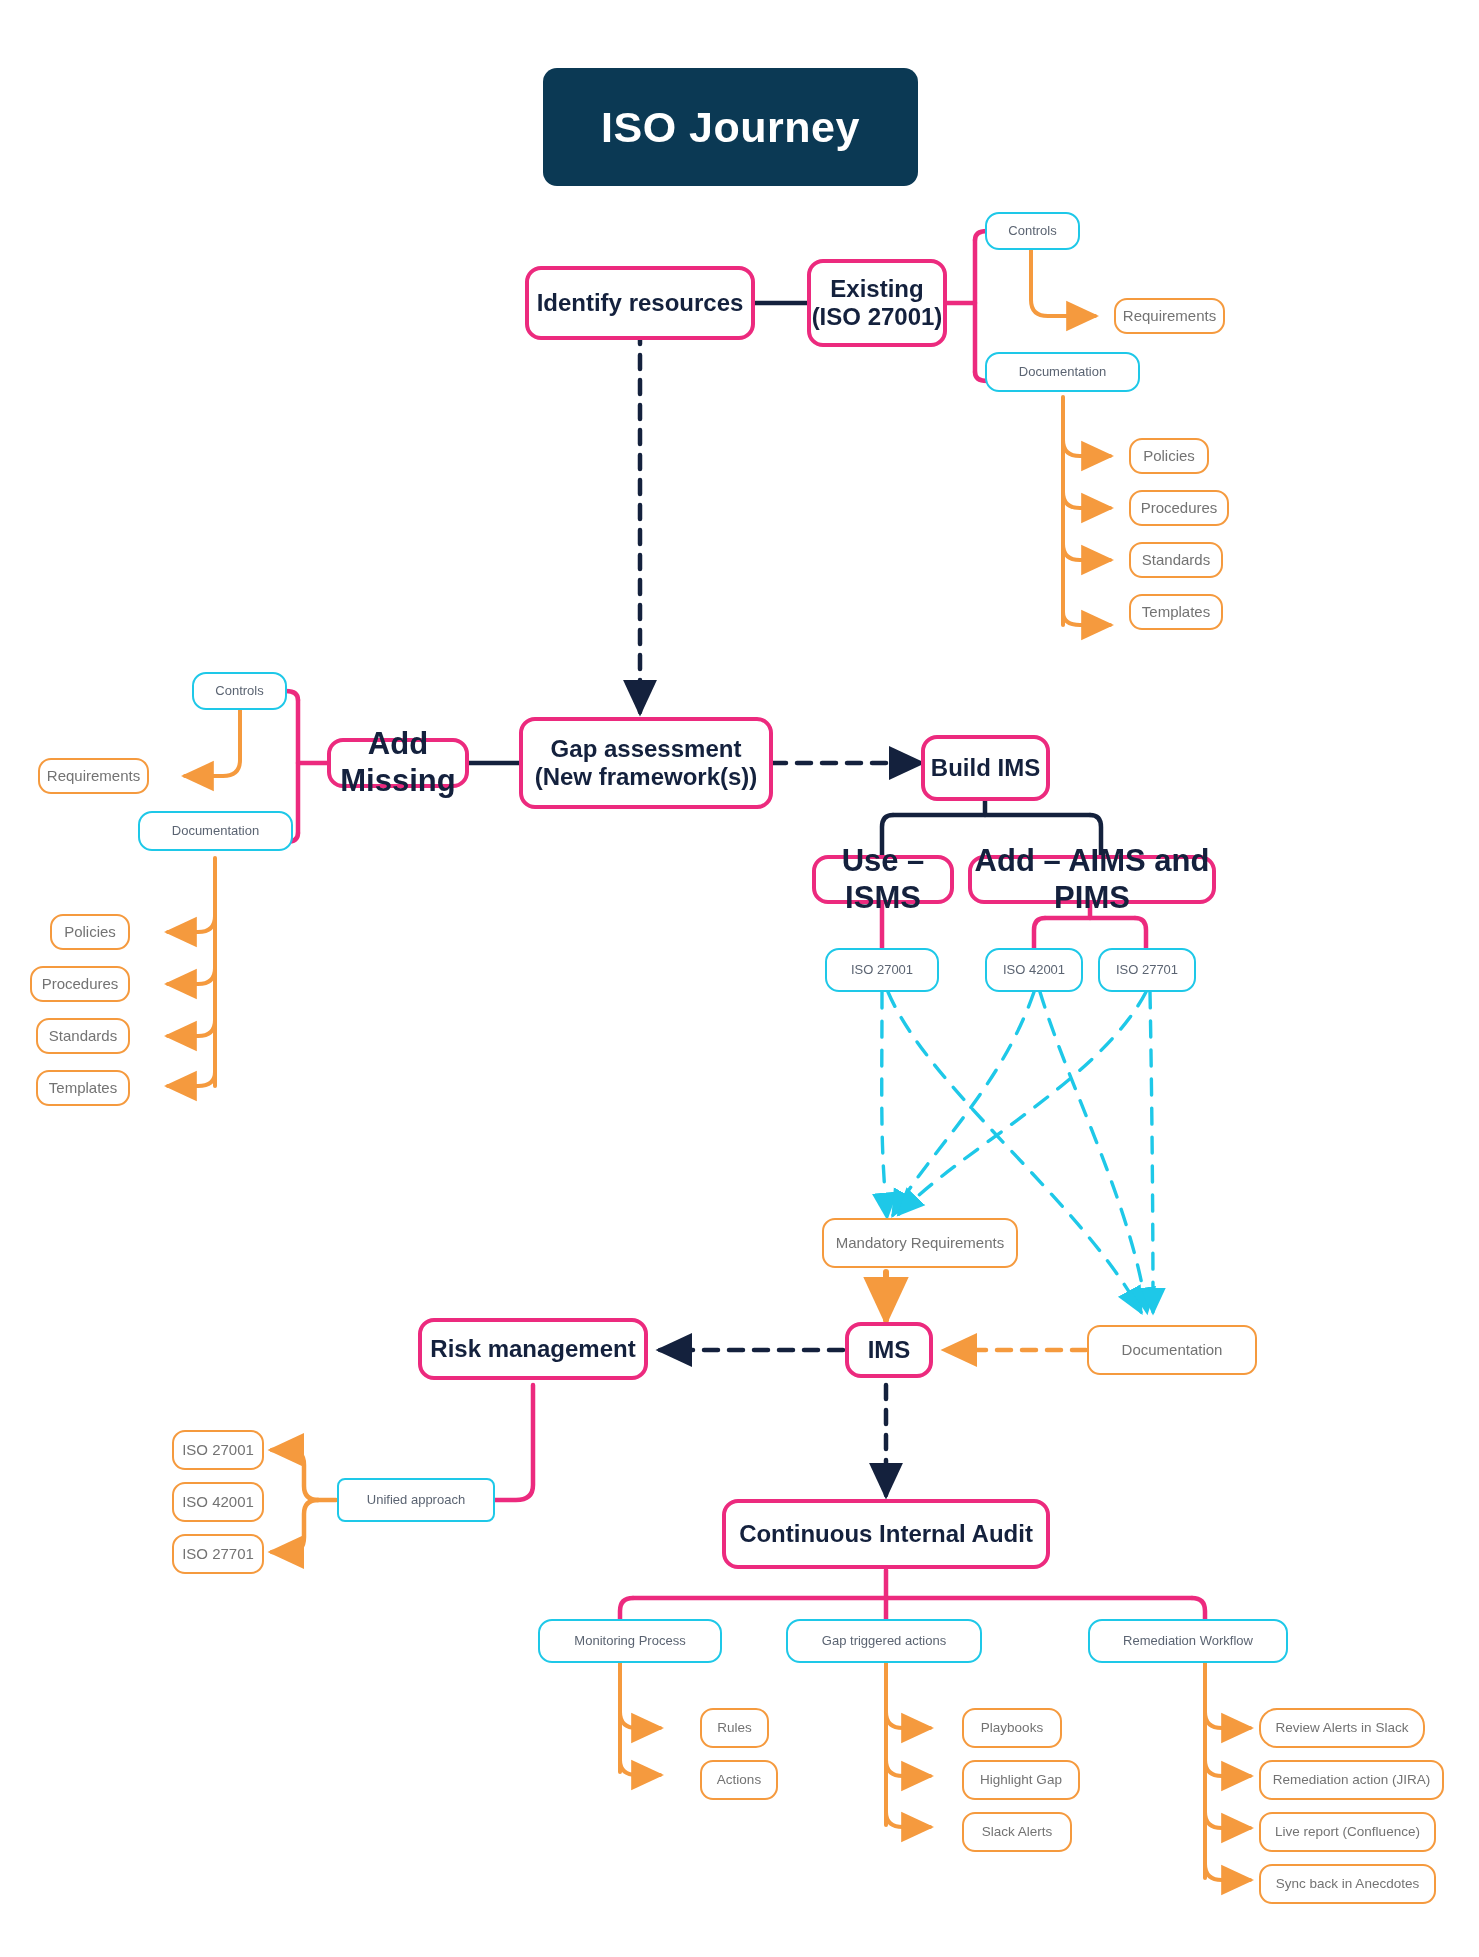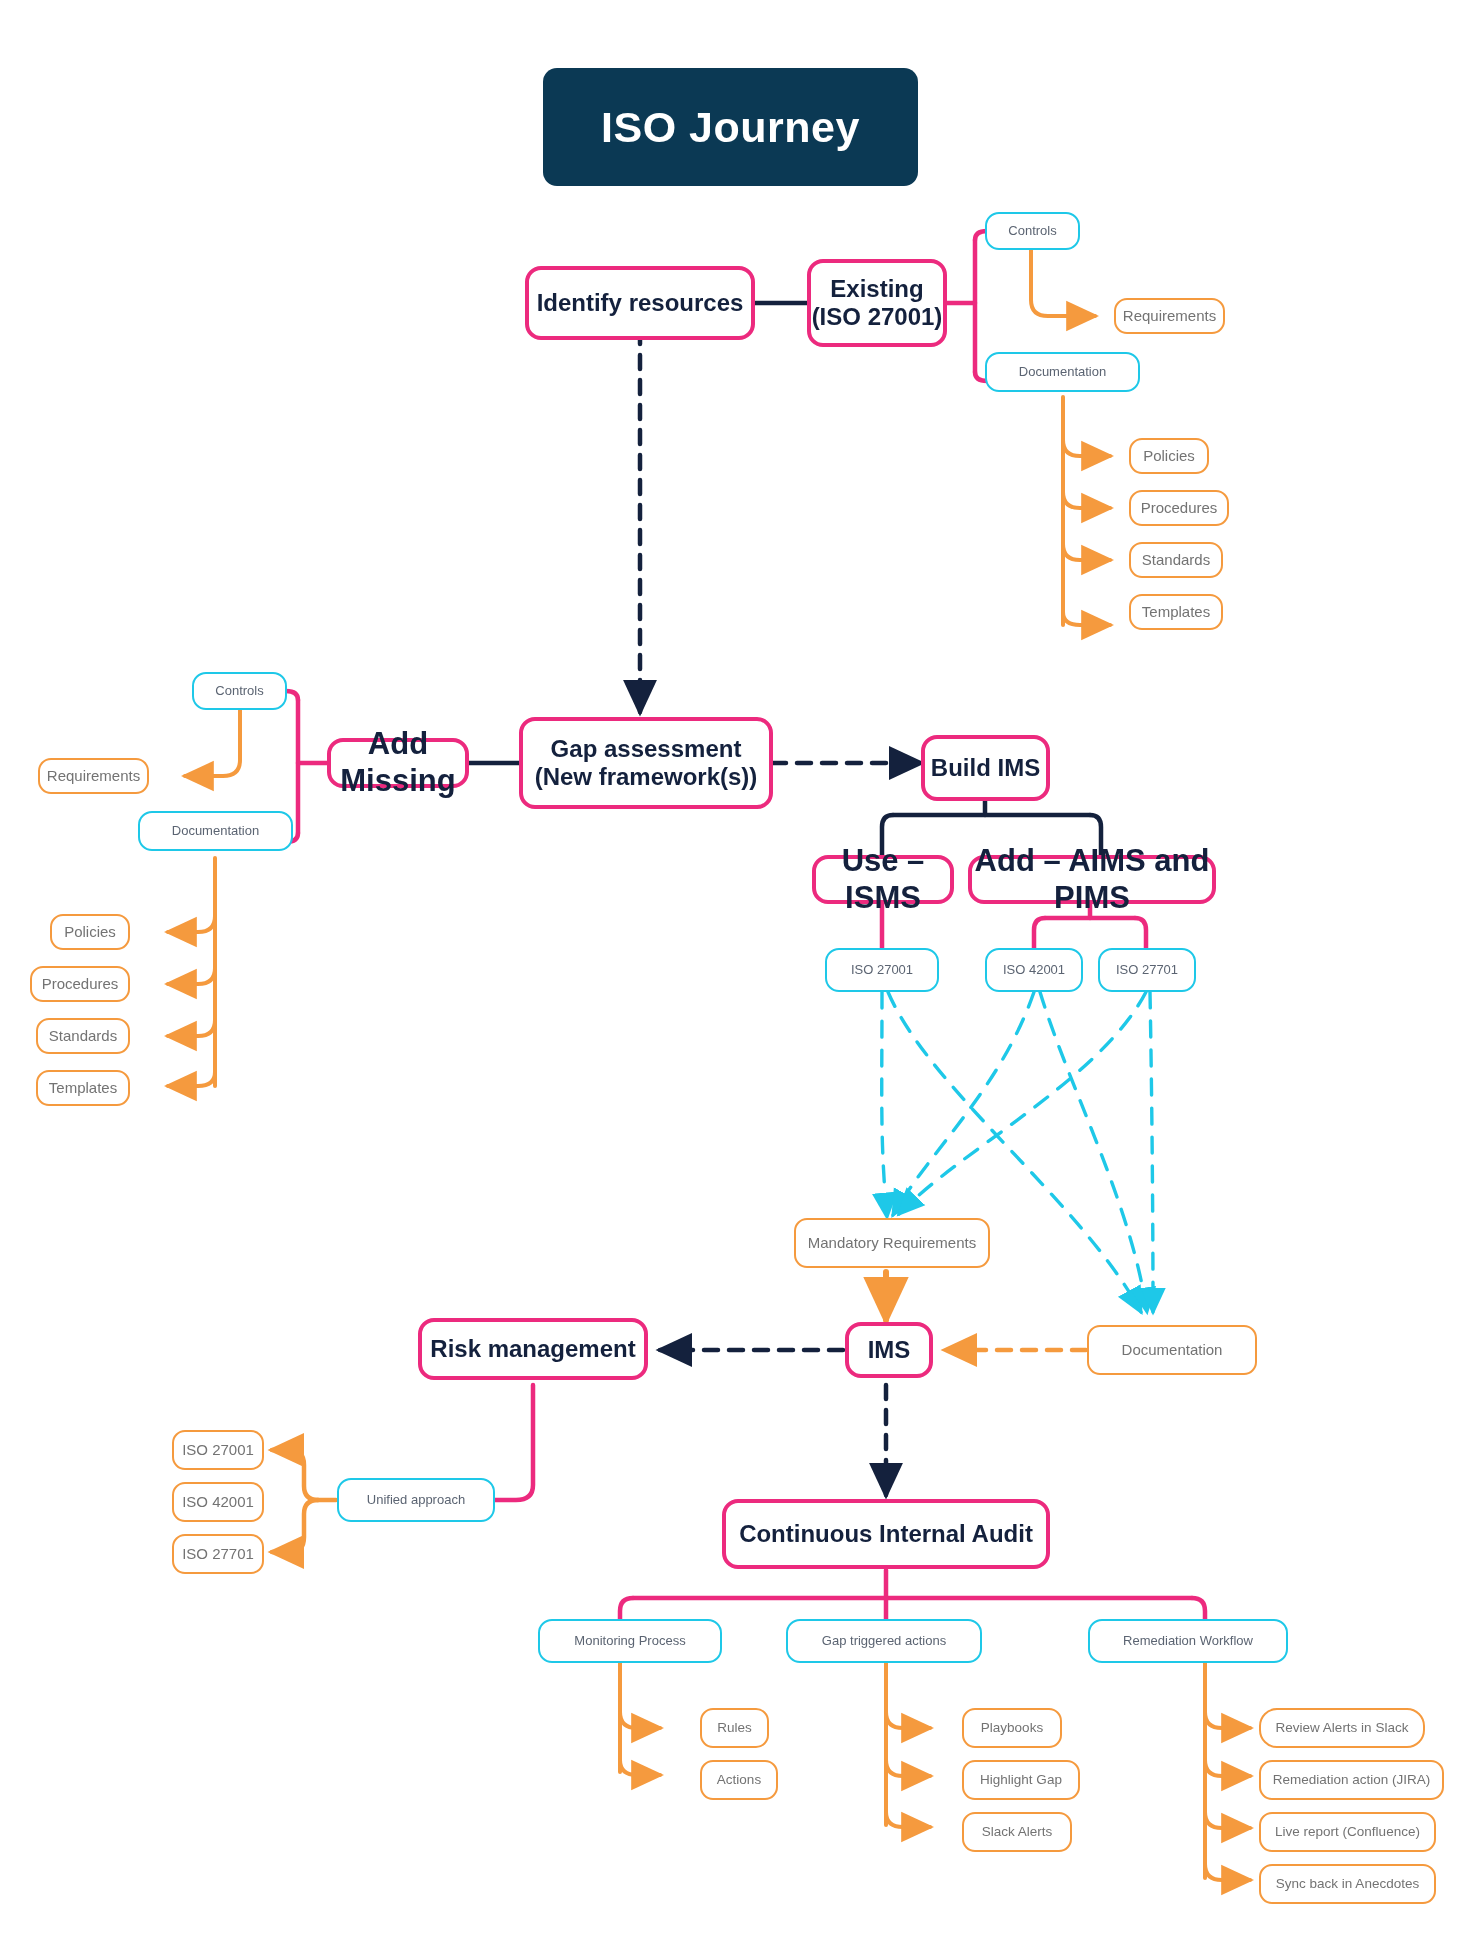--- a/index.html
+++ b/index.html
@@ -174,29 +174,29 @@
   <div class="node pink" style="left:921px;top:735px;width:129px;height:66px;">Build IMS</div>
 
   <div class="node pink small" style="left:812px;top:855px;width:142px;height:49px;">Use – ISMS</div>
 
   <div class="node pink small" style="left:968px;top:855px;width:248px;height:49px;">Add – AIMS and PIMS</div>
 
   <div class="node cyan" style="left:825px;top:948px;width:114px;height:44px;">ISO 27001</div>
   <div class="node cyan" style="left:985px;top:948px;width:98px;height:44px;">ISO 42001</div>
   <div class="node cyan" style="left:1098px;top:948px;width:98px;height:44px;">ISO 27701</div>
 
-  <div class="node orange" style="left:794px;top:1218px;width:196px;height:50px;">Mandatory Requirements</div>
+  <div class="node orange" style="left:822px;top:1218px;width:196px;height:50px;">Mandatory Requirements</div>
 
   <div class="node pink" style="left:845px;top:1322px;width:88px;height:56px;">IMS</div>
 
   <div class="node orange" style="left:1087px;top:1325px;width:170px;height:50px;">Documentation</div>
 
   <div class="node pink" style="left:418px;top:1318px;width:230px;height:62px;">Risk management</div>
 
-  <div class="node cyan" style="left:337px;top:1478px;width:158px;height:44px;">Unified approach</div>
+  <div class="node cyan" style="left:337px;top:1478px;width:158px;height:44px;border-radius:8px;">Unified approach</div>
 
   <div class="node orange" style="left:172px;top:1430px;width:92px;height:40px;">ISO 27001</div>
   <div class="node orange" style="left:172px;top:1482px;width:92px;height:40px;">ISO 42001</div>
   <div class="node orange" style="left:172px;top:1534px;width:92px;height:40px;">ISO 27701</div>
 
   <div class="node pink" style="left:722px;top:1499px;width:328px;height:70px;">Continuous Internal Audit</div>
 
   <div class="node cyan" style="left:538px;top:1619px;width:184px;height:44px;">Monitoring Process</div>
   <div class="node cyan" style="left:786px;top:1619px;width:196px;height:44px;">Gap triggered actions</div>
   <div class="node cyan" style="left:1088px;top:1619px;width:200px;height:44px;">Remediation Workflow</div>

